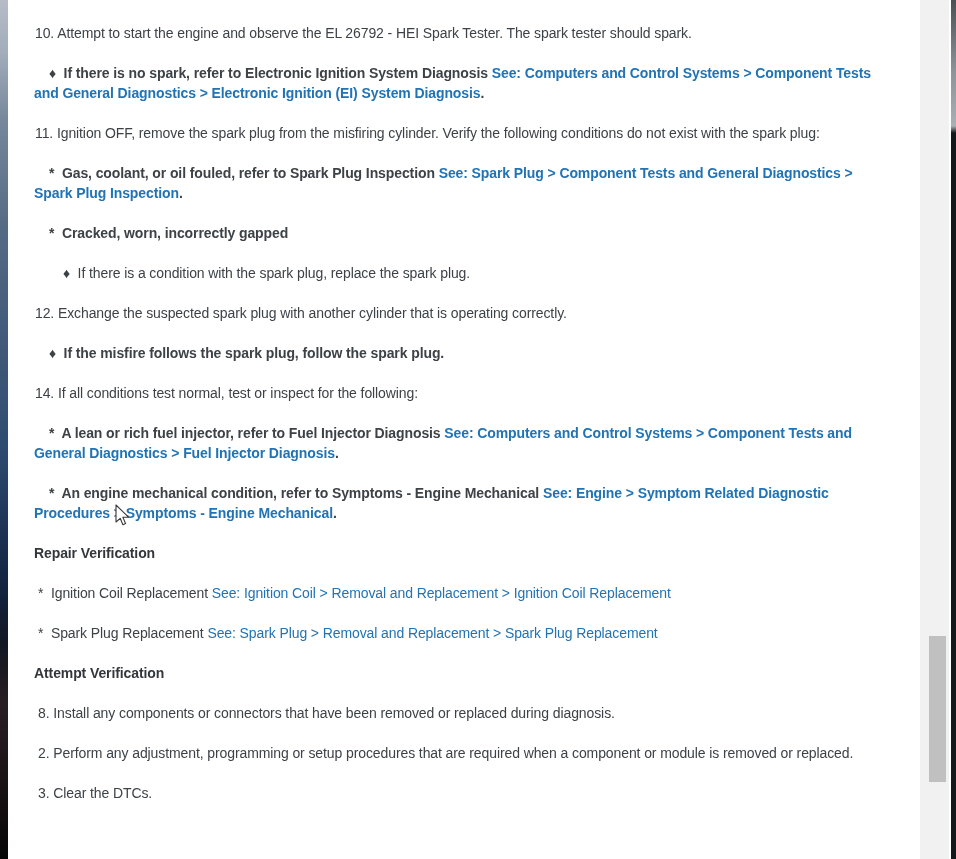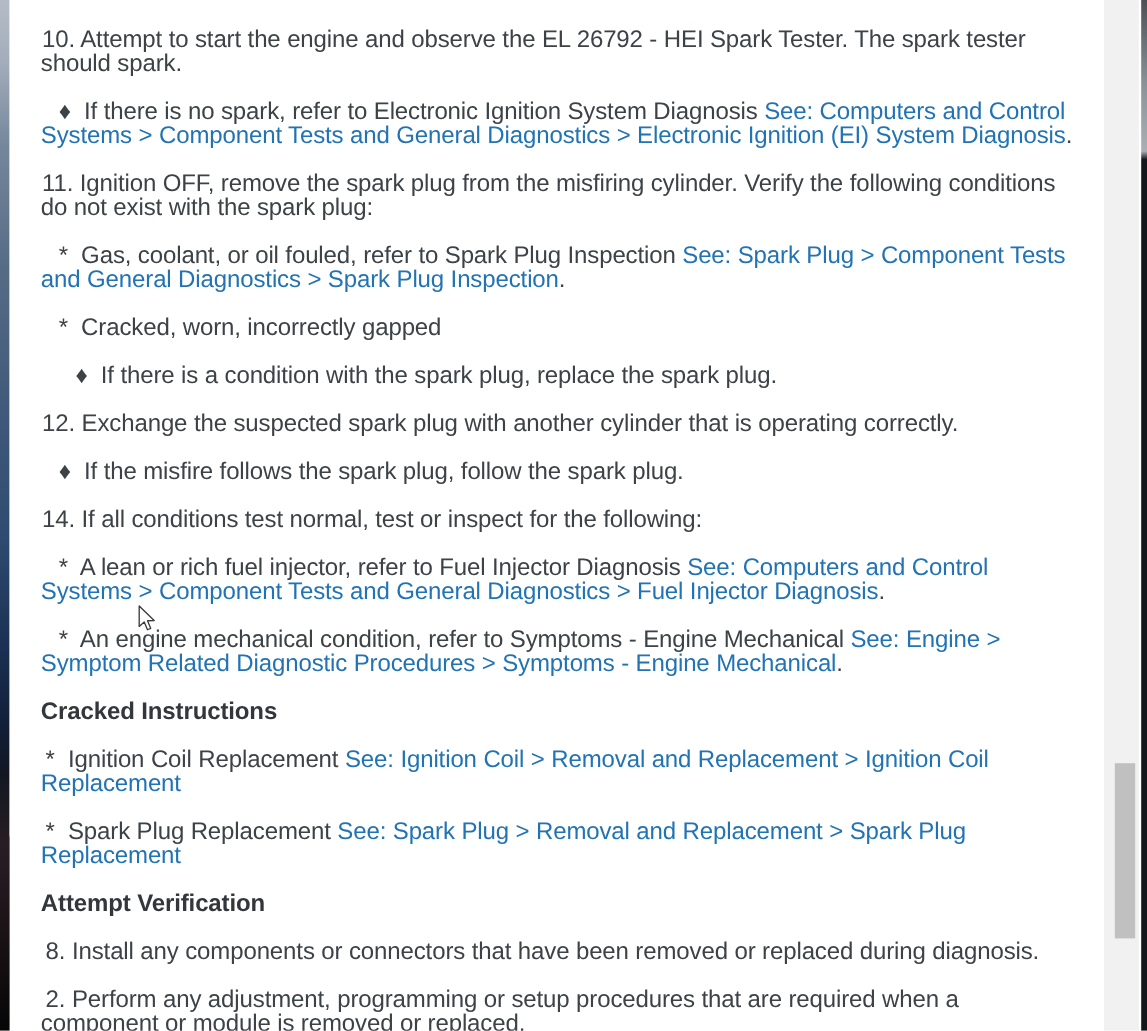--- a/index.html
+++ b/index.html
@@ -20,31 +20,31 @@
       #121722 75%, #281d23 82%, #1c1317 90%, #060607 100%);
   }
 
   
   .doc {
     position: absolute; left: 8px; top: 0; width: 912px; height: 697px;
     background: #ffffff;
     padding: 23px 26px 0 26px;
     box-sizing: border-box;
     color: #3d4247;
-    font-size: 20px;
+    font-size: 14px;
     line-height: 20px;
     letter-spacing: -0.1px;
   }
   .para {
     margin: 0 0 20px 0;
     white-space: pre-wrap;
   }
   .ind-0  { text-indent: 1px; }
   .ind-sm { text-indent: 4px; }
-  .ind-b1 { text-indent: 15px; }
+  .ind-b1 { text-indent: 15px; font-weight: bold; }
   .ind-b2 { text-indent: 29px; }
   .heading { font-weight: 700; color: #33373b; text-indent: 0; }
   .link { color: #2173b4; text-decoration: none; cursor: pointer; }
 
   
   .scroll-track {
     position: absolute; left: 920px; top: 0; width: 29px; height: 859px;
     background: #f1f1f1;
   }
   .scroll-thumb {
@@ -88,21 +88,21 @@
 
 
   <p class="para ind-b1"><span>♦  If the misfire follows the spark plug, follow the spark plug.</span></p>
 
   <p class="para ind-0"><span>14. If all conditions test normal, test or inspect for the following:</span></p>
 
   <p class="para ind-b1"><span>*  A lean or rich fuel injector, refer to Fuel Injector Diagnosis </span><a class="link">See: Computers and Control Systems &gt; Component Tests and General Diagnostics &gt; Fuel Injector Diagnosis</a><span>.</span></p>
 
   <p class="para ind-b1"><span>*  An engine mechanical condition, refer to Symptoms - Engine Mechanical </span><a class="link">See: Engine &gt; Symptom Related Diagnostic Procedures &gt; Symptoms - Engine Mechanical</a><span>.</span></p>
 
-  <p class="para heading"><span>Cracked Instructions</span></p>
+  <p class="para heading"><span>Repair Verification</span></p>
 
   <p class="para ind-sm"><span>*  Ignition Coil Replacement </span><a class="link">See: Ignition Coil &gt; Removal and Replacement &gt; Ignition Coil Replacement</a></p>
 
   <p class="para ind-sm"><span>*  Spark Plug Replacement </span><a class="link">See: Spark Plug &gt; Removal and Replacement &gt; Spark Plug Replacement</a></p>
 
   <p class="para heading"><span>Attempt Verification</span></p>
 
   <p class="para ind-sm"><span>8. Install any components or connectors that have been removed or replaced during diagnosis.</span></p>
 
   <p class="para ind-sm"><span>2. Perform any adjustment, programming or setup procedures that are required when a component or module is removed or replaced.</span></p>

